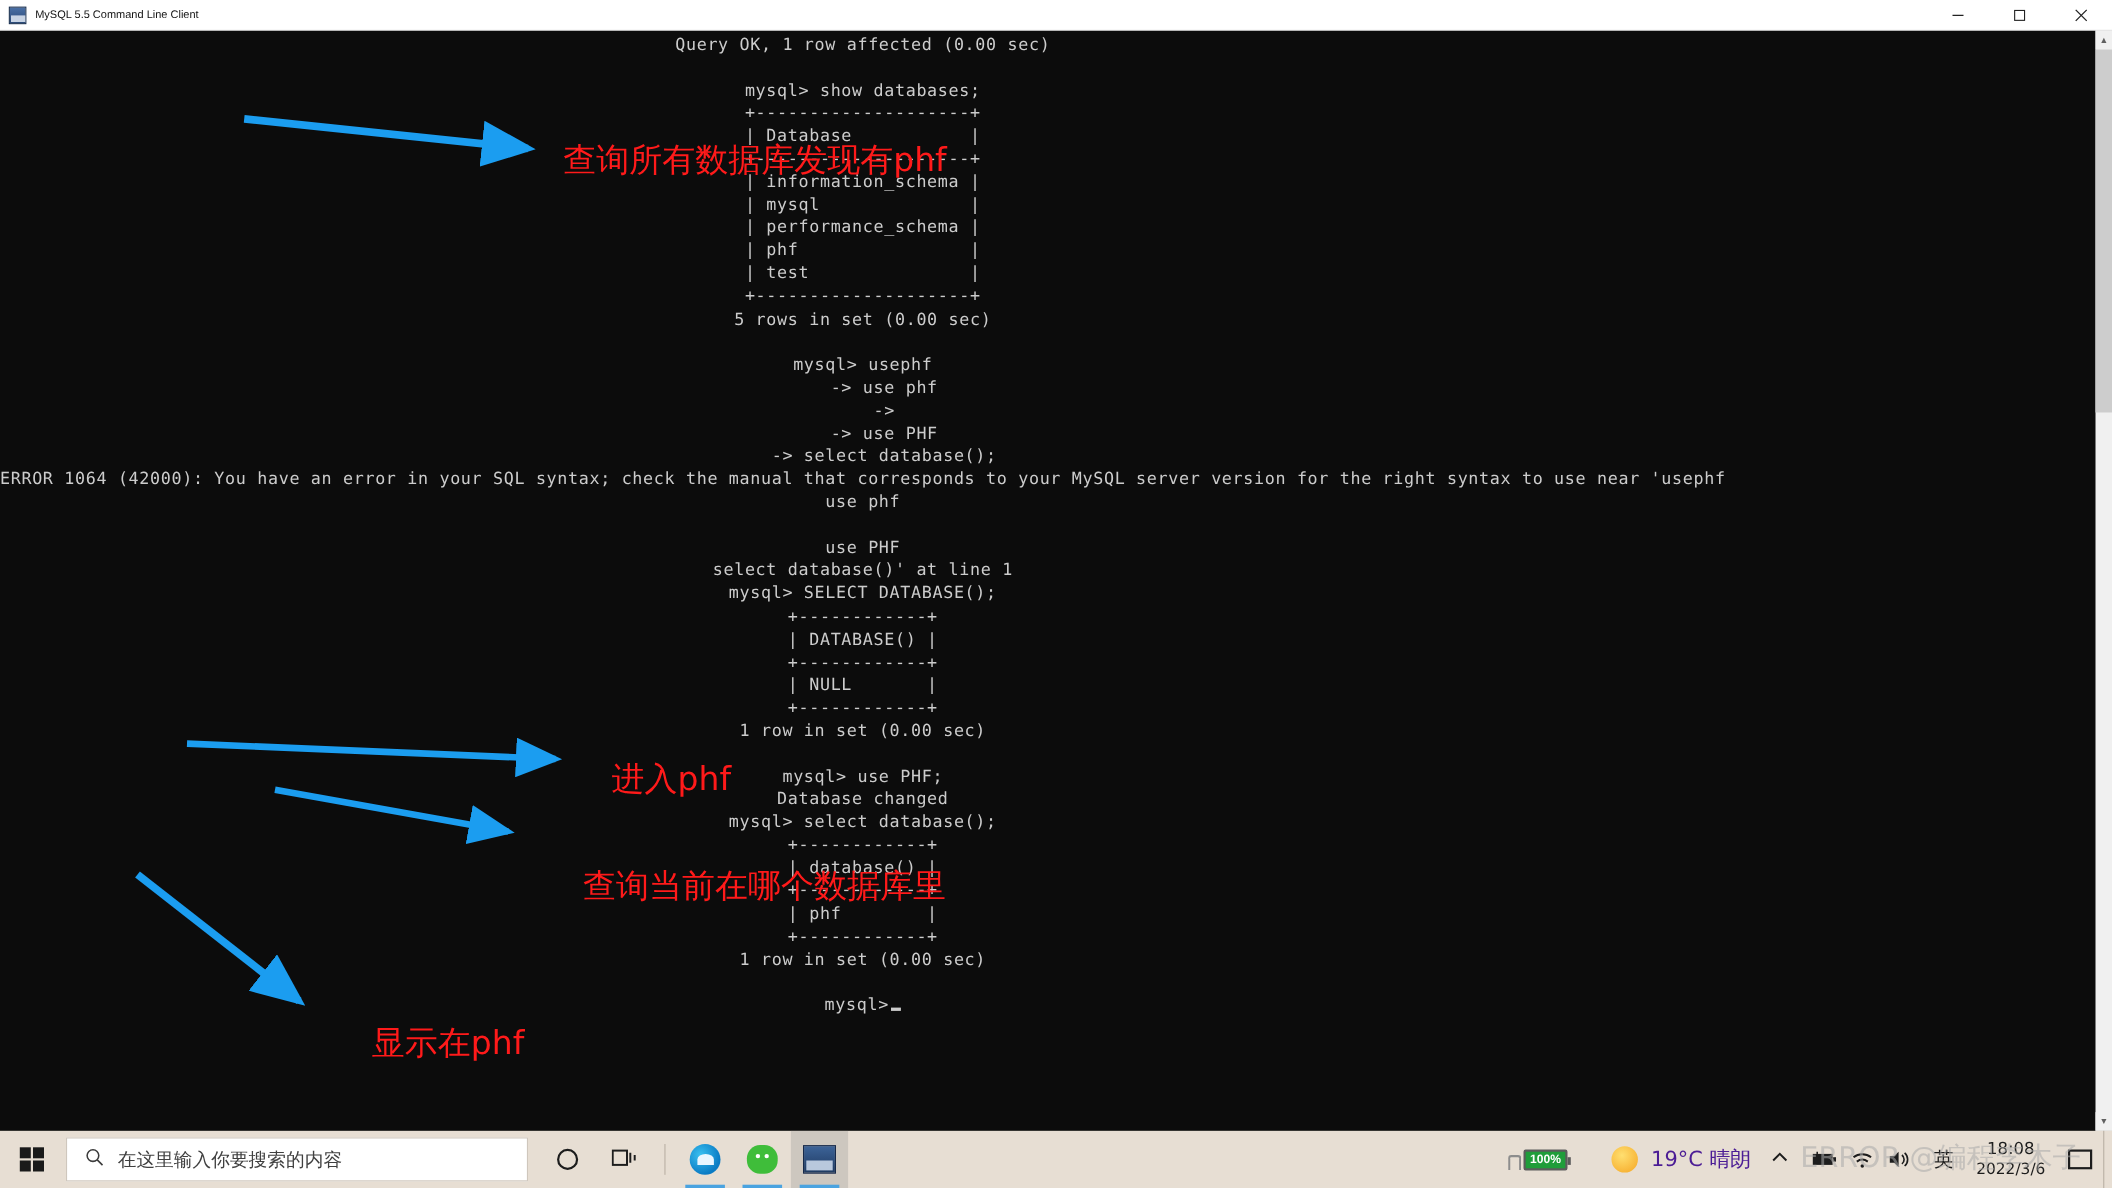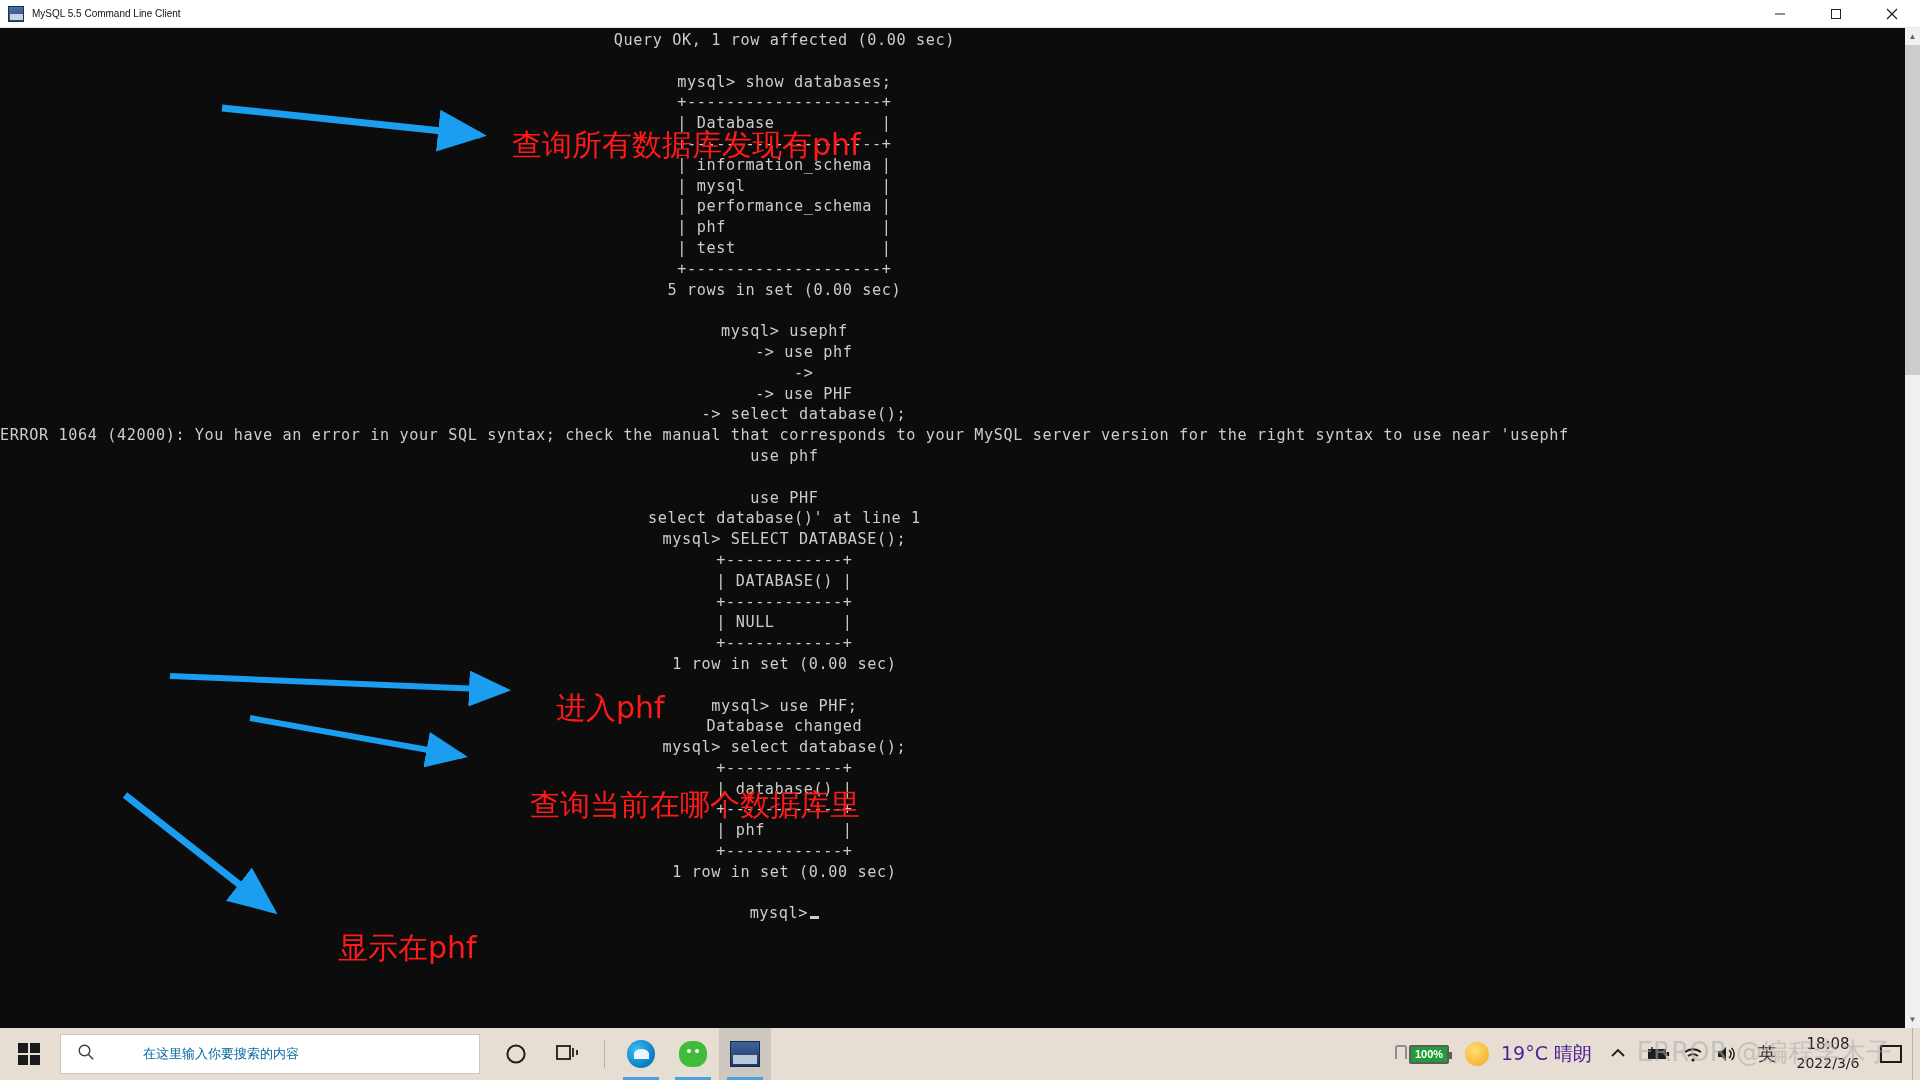--- a/index.html
+++ b/index.html
@@ -124,24 +124,23 @@
   }
   #start-glyph i { background: #1a1a1a; display: block; }
   #search-box {
     width: 420px; height: 40px; margin-left: 2px;
     background: #ffffff;
     display: flex; align-items: center;
     border: 1px solid #cfc7bd;
   }
   #search-icon { margin: 0 12px 0 16px; flex: none; }
   #search-placeholder {
-    font-size: 13px; color: #0369a1;
+    font-size: 17px; color: #404040;
     font-family: "DejaVu Sans", sans-serif;
     white-space: nowrap;
-    margin-left: 36px;
   }
   .tb-icon {
     width: 52px; height: 52px;
     display: flex; align-items: center; justify-content: center;
     position: relative;
     flex: none;
   }
   #tb-cortana { margin-left: 10px; }
   .tb-sep {
     width: 1px; height: 28px; background: #b9b0a4; margin: 0 10px;
@@ -180,21 +179,21 @@
     border: 1px solid #16294a;
     position: relative;
   }
   #mysql-tb-icon::after {
     content: ""; position: absolute; left: 2px; top: 13px;
     width: 24px; height: 9px; background: #b9c8dd;
   }
 
   #tray { margin-left: auto; display: flex; align-items: center; height: 52px; }
   #battery-pill {
-    display: flex; align-items: flex-start; margin-right: 16px;
+    display: flex; align-items: flex-end; margin-right: 40px;
   }
   #battery-body {
     width: 40px; height: 19px;
     border: 2px solid #5c5c5c; border-radius: 2px;
     background: #1f9d3a;
     display: flex; align-items: center; justify-content: center;
     position: relative;
   }
   #battery-body::after {
     content: ""; position: absolute; right: -5px; top: 5px;

